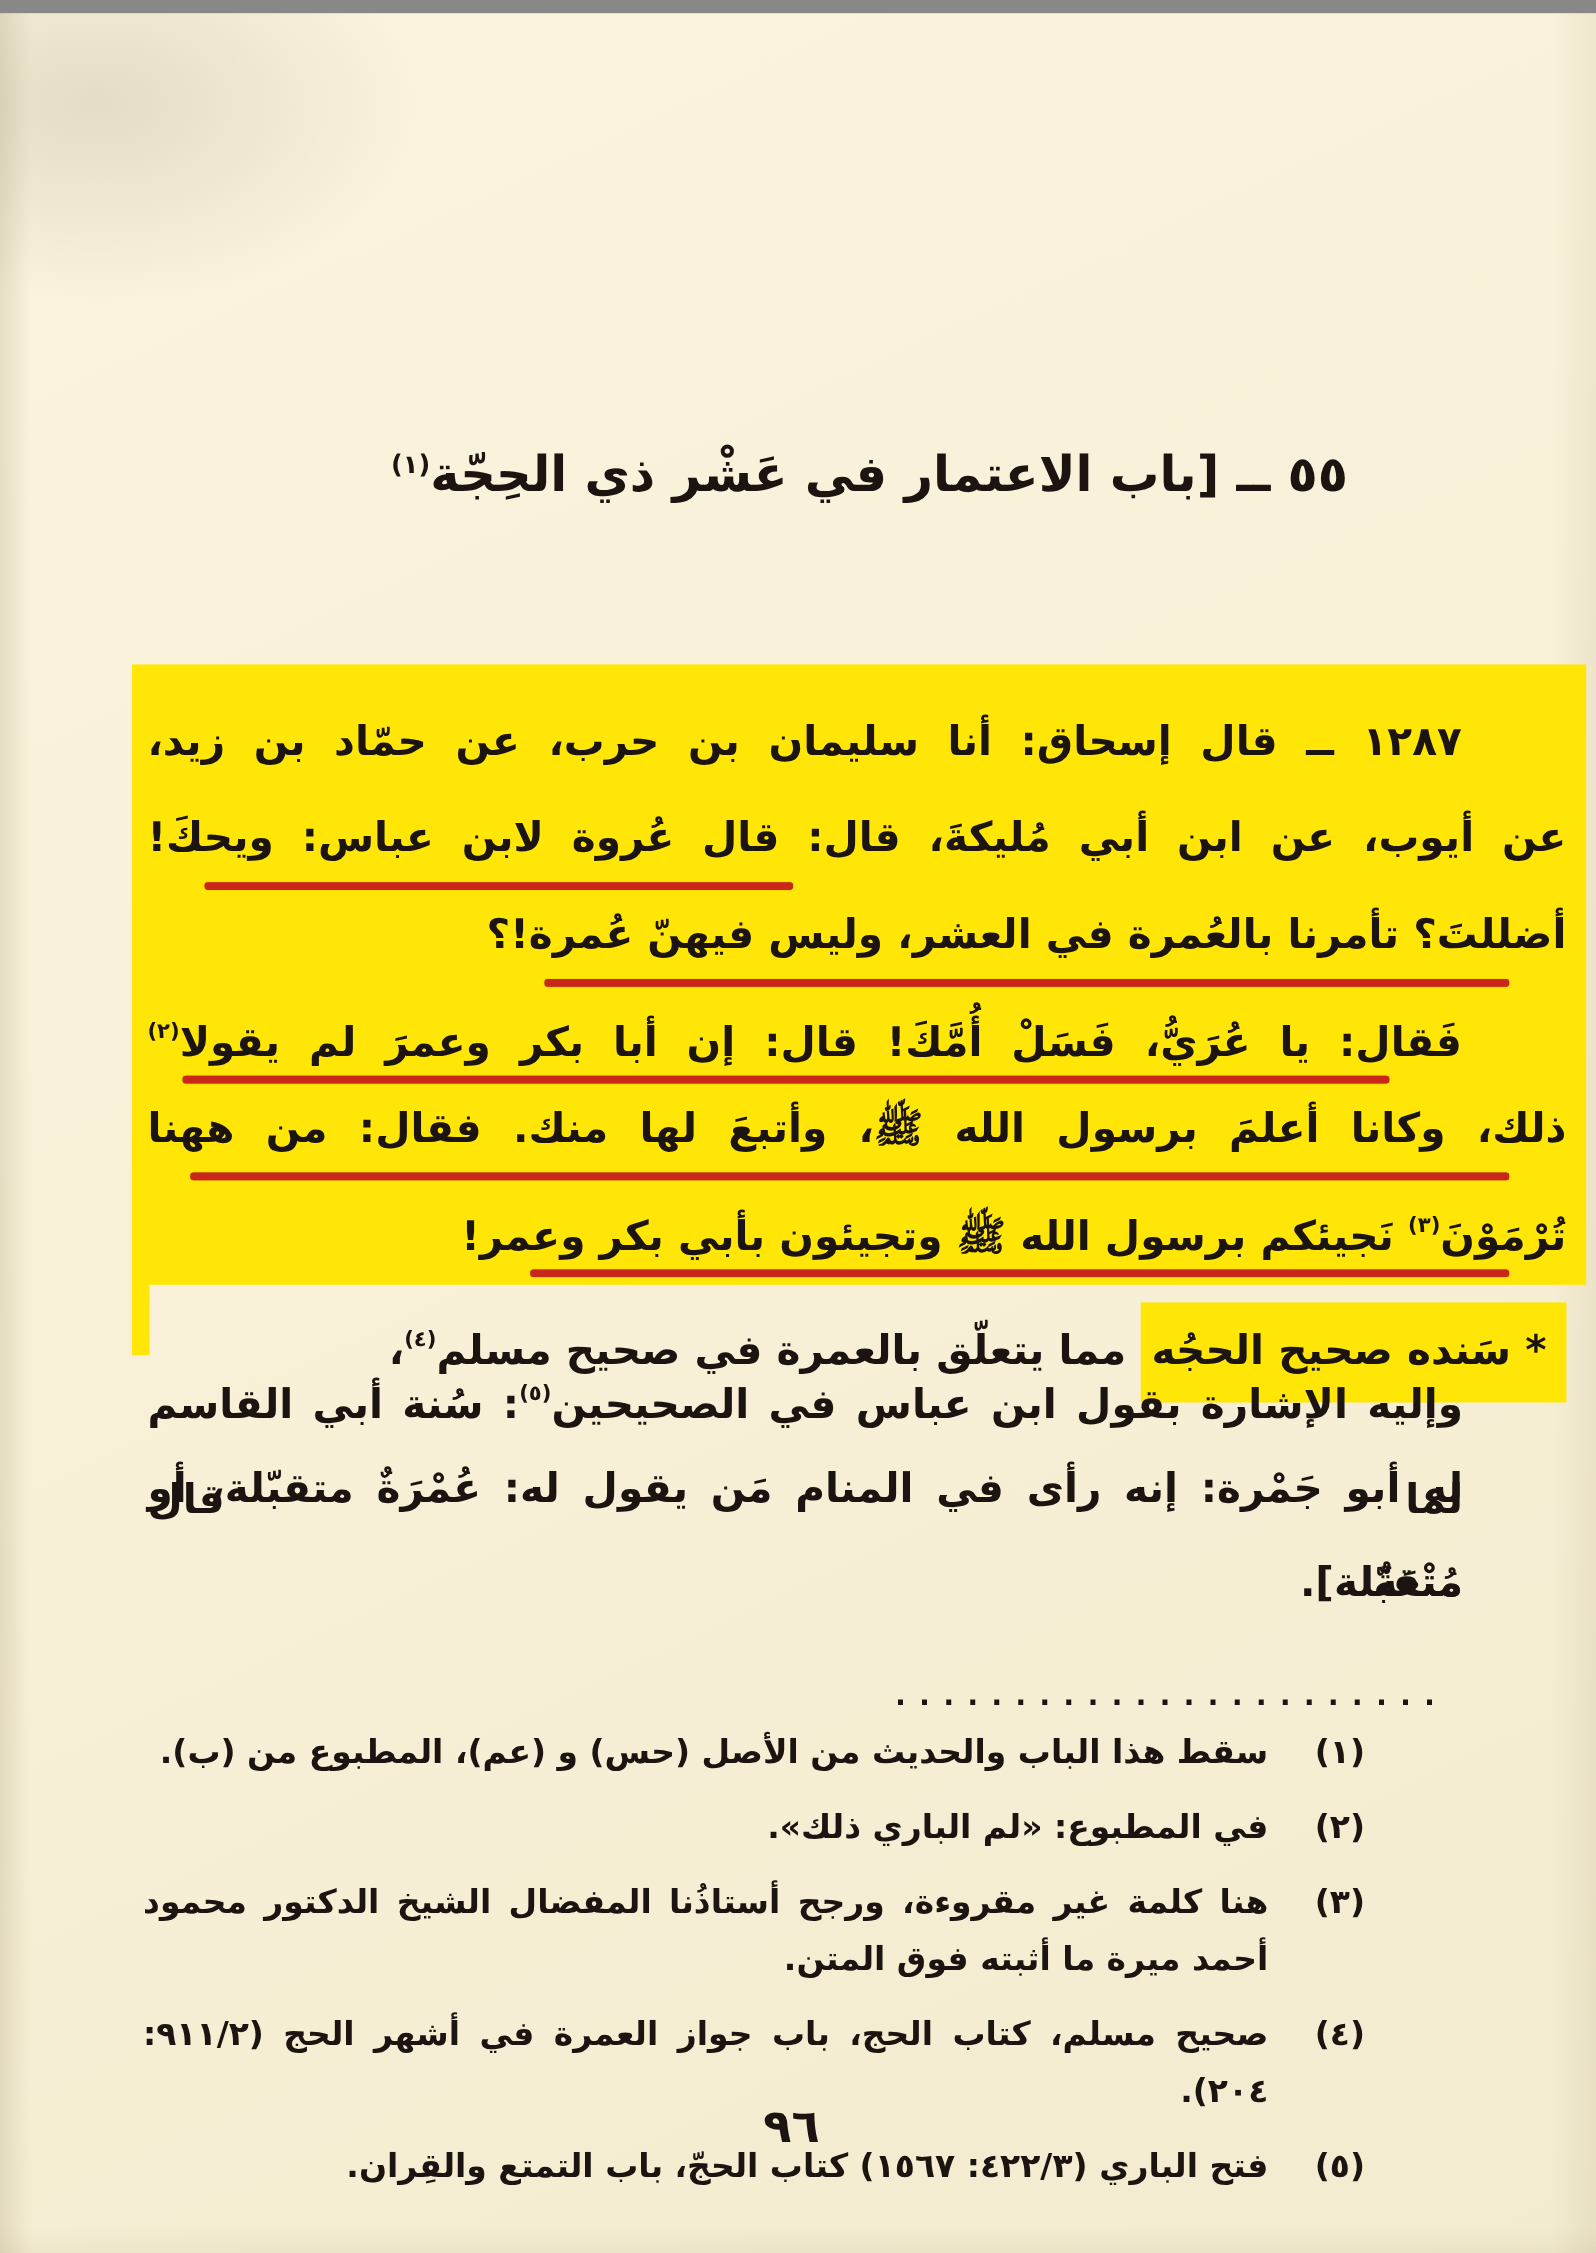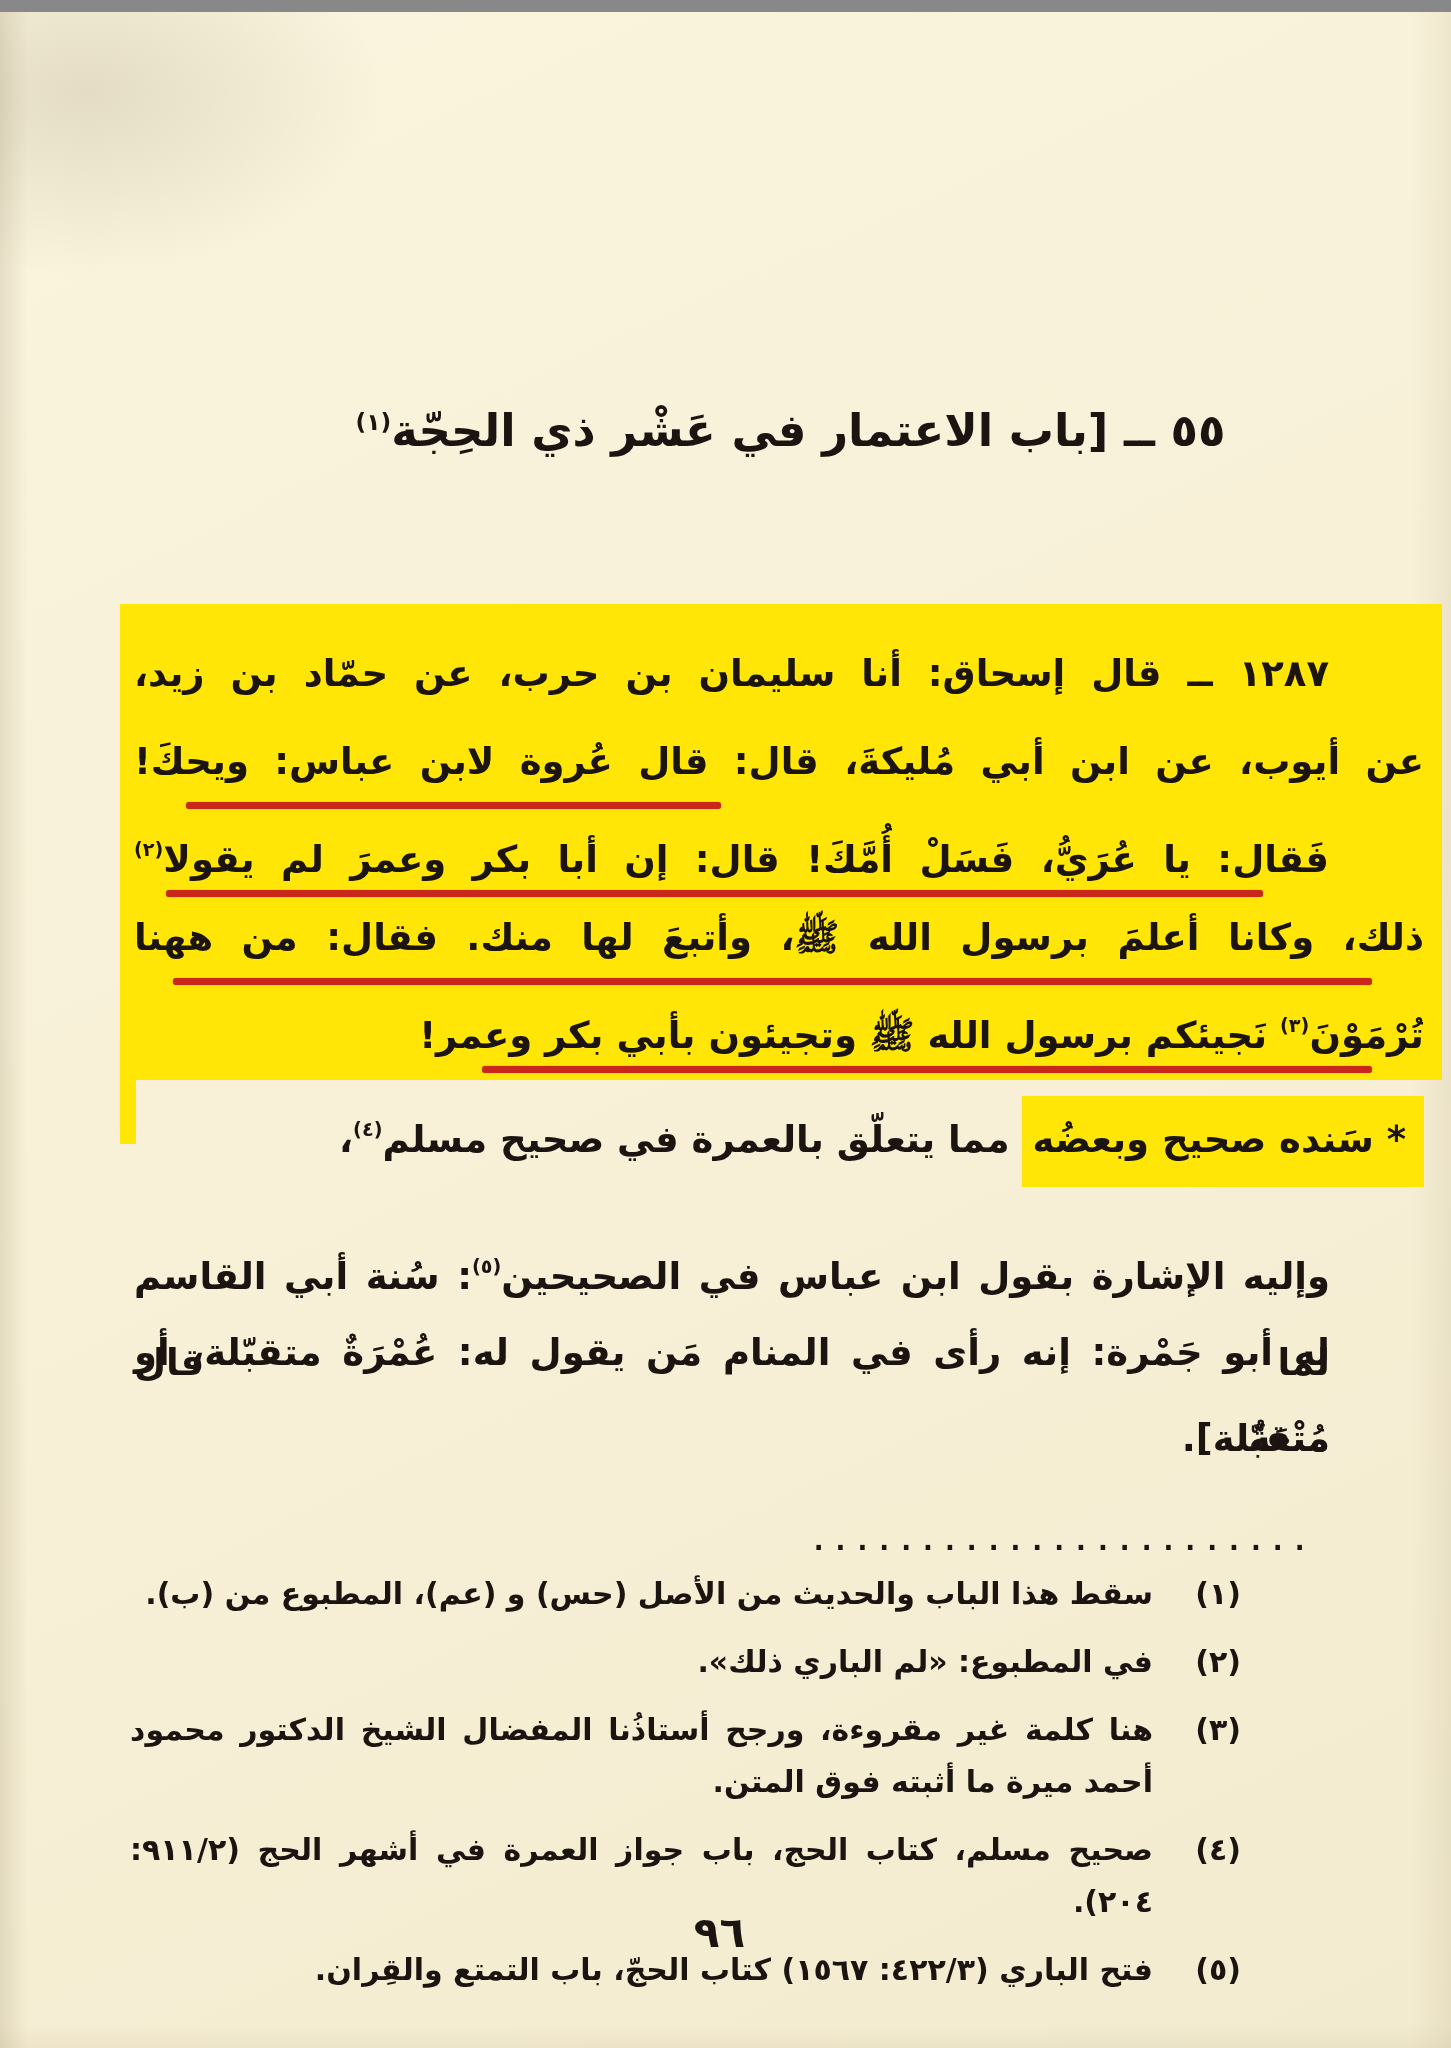--- a/index.html
+++ b/index.html
@@ -122,28 +122,29 @@
   <div class="chapter-title-row">
     <div class="chapter-title sup-auto">٥٥ ــ [باب الاعتمار في عَشْر ذي الحِجّة<sup>(١)</sup></div>
   </div>
 
   <div class="hadith-wrap">
 
     <div class="hl-main">
       <div class="hline just ind sup-auto">١٢٨٧ ــ قال إسحاق: أنا سليمان بن حرب، عن حمّاد بن زيد،</div>
       <div class="hline just sup-auto">عن أيوب، عن ابن أبي مُليكةَ، قال: قال عُروة لابن عباس: ويحكَ!<div class="redline u-a"></div></div>
       <div class="redline u-a" style="position:relative;height:0;"></div>
+      <div class="hline startright sup-auto">أضللتَ؟ تأمرنا بالعُمرة في العشر، وليس فيهنّ عُمرة!؟<div class="redline u-b"></div></div>
       <div class="hline just ind sup-auto">فَقال: يا عُرَيُّ، فَسَلْ أُمَّكَ! قال: إن أبا بكر وعمرَ لم يقولا<sup>(٢)</sup><div class="redline u-c"></div></div>
       <div class="hline just sup-auto">ذلك، وكانا أعلمَ برسول الله ﷺ، وأتبعَ لها منك. فقال: من ههنا<div class="redline u-d"></div></div>
       <div class="hline startright sup-auto">تُرْمَوْنَ<sup>(٣)</sup> نَجيئكم برسول الله ﷺ وتجيئون بأبي بكر وعمر!<div class="redline u-e"></div></div>
     </div>
 
     <div class="line7">
       <span class="l7-sliver"></span>
-      <span class="l7-hl sup-auto">* سَنده صحيح وبعضُه</span>
+      <span class="l7-hl sup-auto">* سَنده صحيح الحجُه</span>
       <span class="sup-auto">مما يتعلّق بالعمرة في صحيح مسلم<sup>(٤)</sup>،</span>
     </div>
   </div>
 
   <div class="body-sec">
     <div class="bline sup-auto">وإليه الإشارة بقول ابن عباس في الصحيحين<sup>(٥)</sup>: سُنة أبي القاسم لما قال</div>
     <div class="bline sup-auto">له أبو جَمْرة: إنه رأى في المنام مَن يقول له: عُمْرَةٌ متقبّلة، أو مُتْعَةٌ</div>
     <div class="bline endline sup-auto">متقبّلة].</div>
   </div>
 

